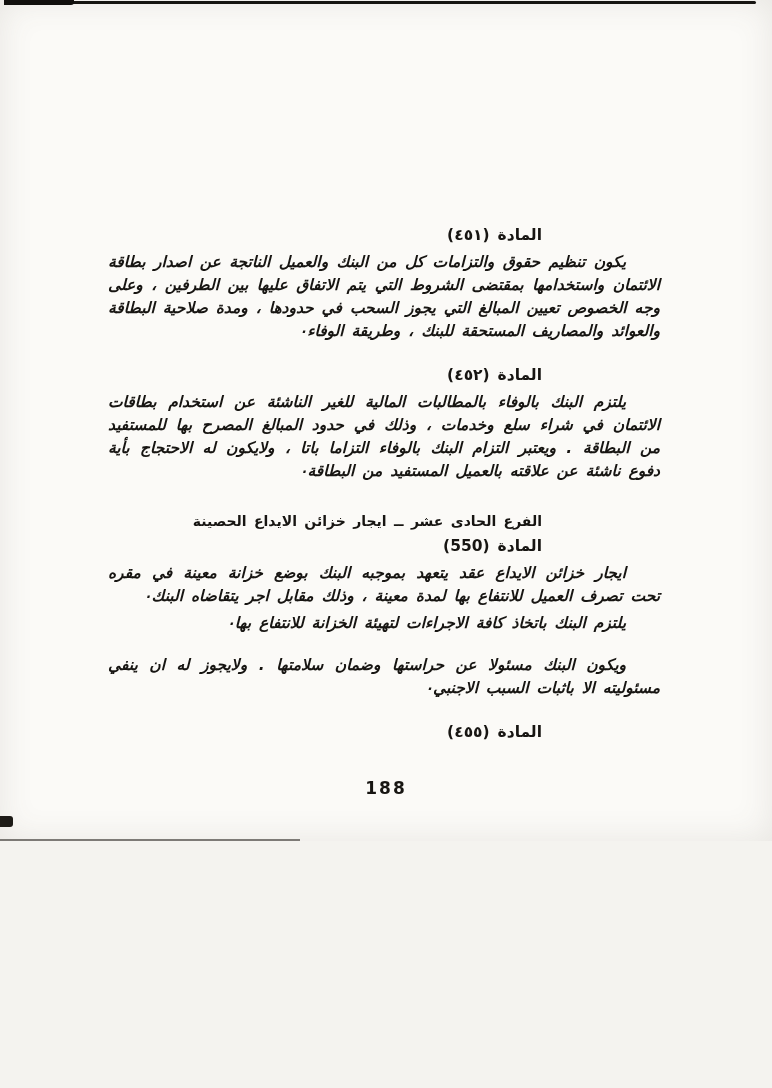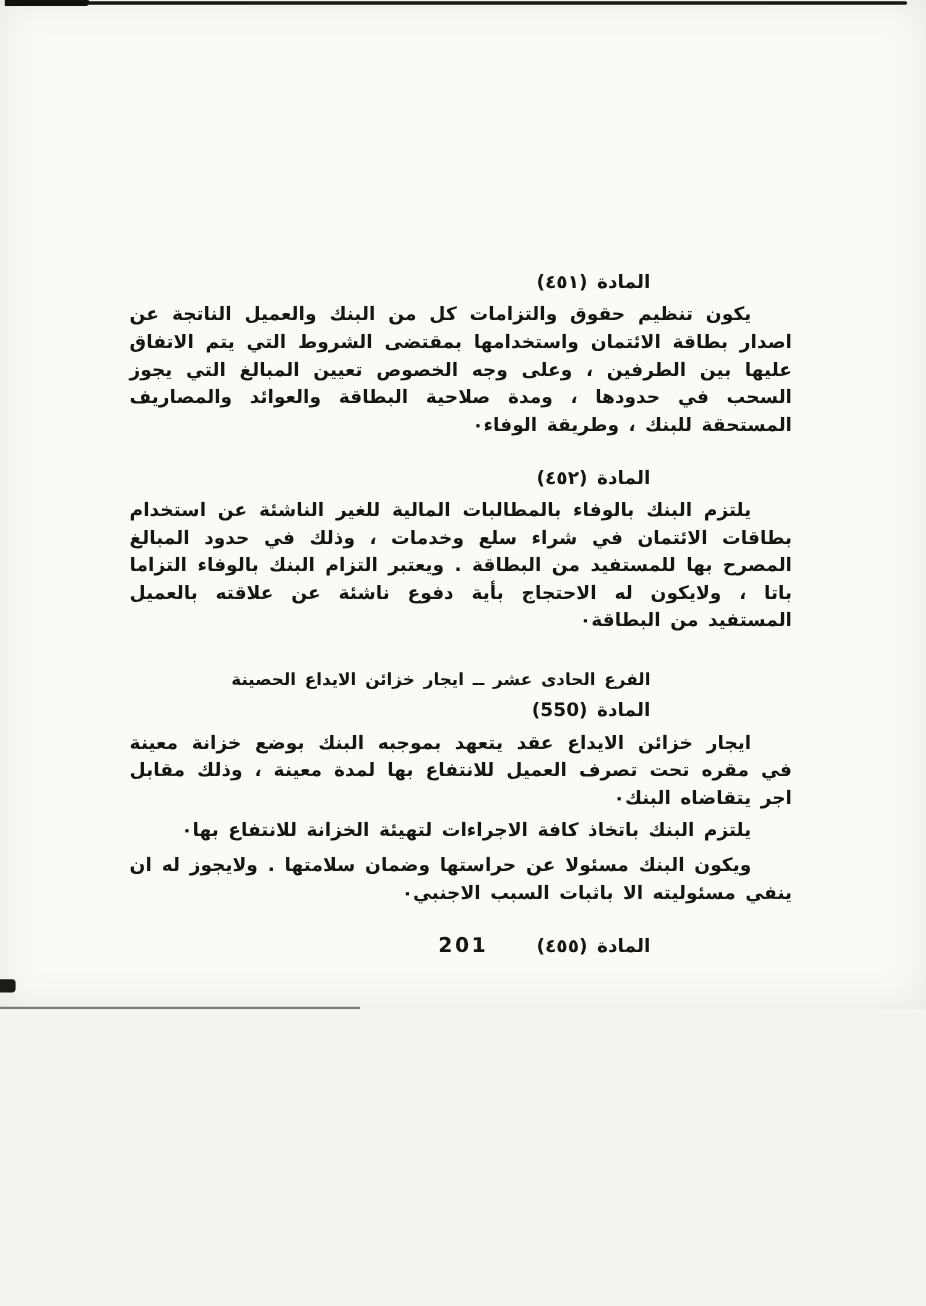--- a/index.html
+++ b/index.html
@@ -93,22 +93,23 @@
     font-size: 14px;
     font-weight: 700;
     text-align: right;
     padding-right: 118px;
     margin: 27px 0 2px 0;
   }
 
   .para {
     text-indent: 34px;
     margin: 0 0 4px 0;
+    font-style: italic;
   }
-  .para.spaced { margin-top: 6px; }
+  .para.spaced { margin-top: 19px; }
 
   .page-number {
     position: absolute;
     bottom: 43px;
     left: 0;
     width: 100%;
     text-align: center;
     font-size: 17px;
     font-weight: 700;
     letter-spacing: 2px;
@@ -138,15 +139,15 @@
     <h2 class="article-heading after-branch">المادة (550)</h2>
     <p class="para">ايجار خزائن الايداع عقد يتعهد بموجبه البنك بوضع خزانة معينة في مقره تحت تصرف العميل للانتفاع بها لمدة معينة ، وذلك مقابل اجر يتقاضاه البنك٠</p>
 
     <p class="para">يلتزم البنك باتخاذ كافة الاجراءات لتهيئة الخزانة للانتفاع بها٠</p>
     <p class="para spaced">ويكون البنك مسئولا عن حراستها وضمان سلامتها . ولايجوز له ان ينفي مسئوليته الا باثبات السبب الاجنبي٠</p>
 
     <h2 class="article-heading">المادة (٤٥٥)</h2>
 
   </section>
 
-  <footer class="page-number">201</footer>
+  <footer class="page-number">188</footer>
 
 </main>
 
 </body></html>

